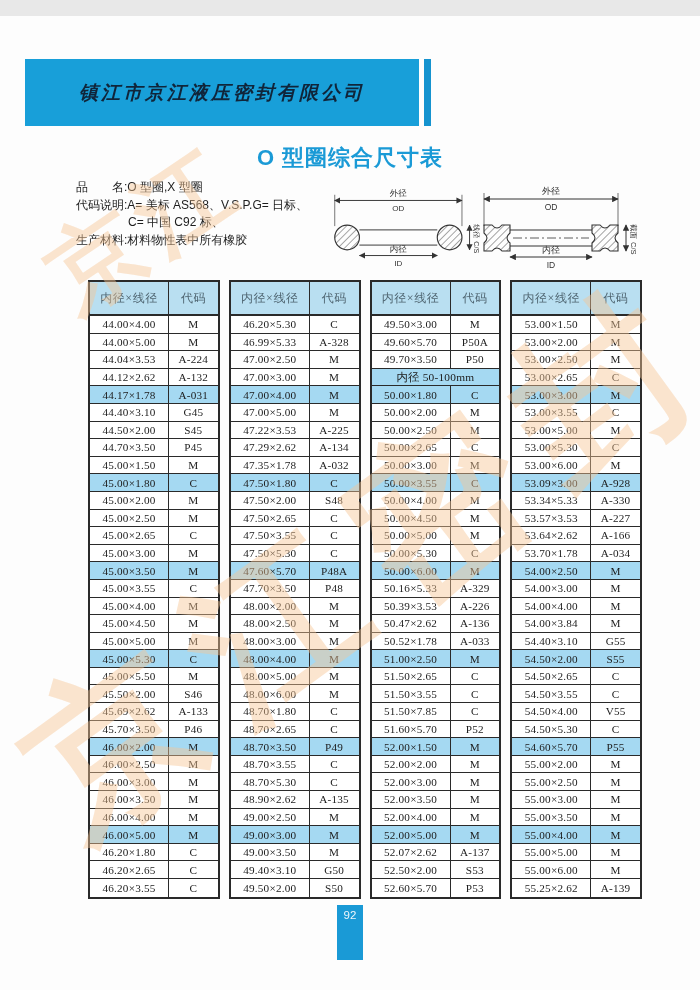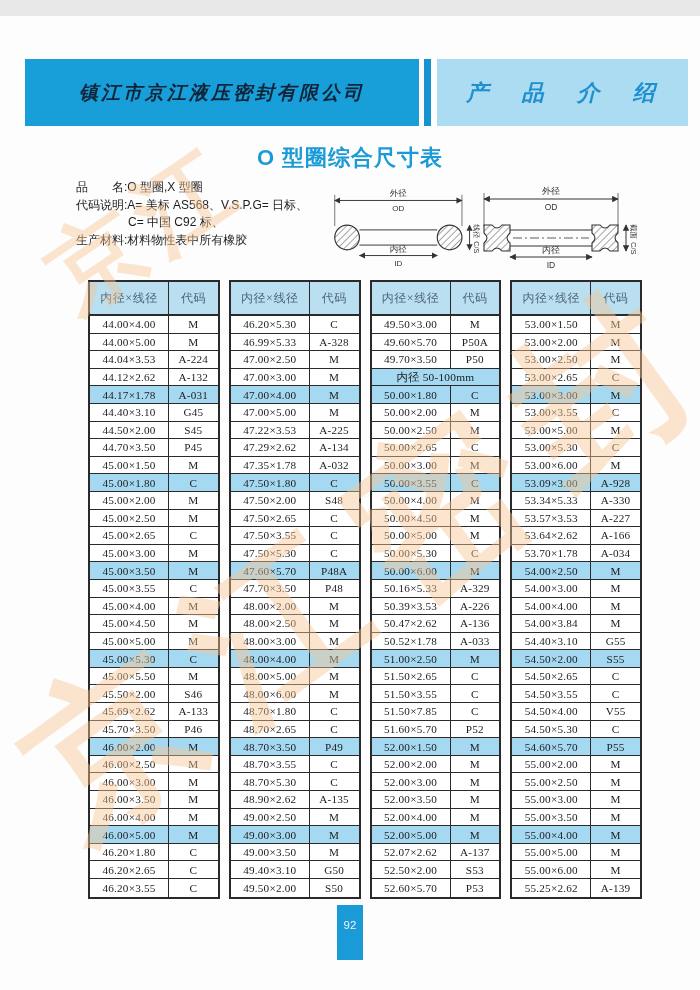--- a/index.html
+++ b/index.html
@@ -83,35 +83,32 @@
     position:absolute;z-index:3;pointer-events:none;color:var(--wm);
     font-family:"Liberation Serif", serif;font-weight:bold;white-space:nowrap;
   }
   .wm-main{left:-40px;top:430px;width:820px;font-size:170px;text-align:center;
     transform:rotate(-36deg);letter-spacing:30px;}
   .wm-top{left:40px;top:150px;font-size:95px;transform:rotate(-34deg);letter-spacing:10px;}
   
   .page-badge{
     position:absolute;left:337px;top:889px;width:26px;height:55px;
     background:var(--accent);color:#eef7fc;font-size:11.5px;
-    display:flex;justify-content:center;padding-top:14px;box-sizing:border-box;z-index:4;
+    display:flex;justify-content:center;padding-top:4px;box-sizing:border-box;z-index:4;
   }
 </style>
 </head>
 <body>
 
 <div class="page">
 
   <div class="band-dark">
     <span class="company">镇江市京江液压密封有限公司</span>
   </div>
   <div class="band-stripe"></div>
-  <div class="band-light">
-    <span class="section-title">产 品 介 绍</span>
-  </div>
 
   <div class="page-title">O 型圈综合尺寸表</div>
 
   <div class="info">
     <div>品　　名:O 型圈,X 型圈</div>
     <div>代码说明:A= 美标 AS568、V.S.P.G= 日标、</div>
     <div class="indent">C= 中国 C92 标、</div>
     <div>生产材料:材料物性表中所有橡胶</div>
   </div>
 

